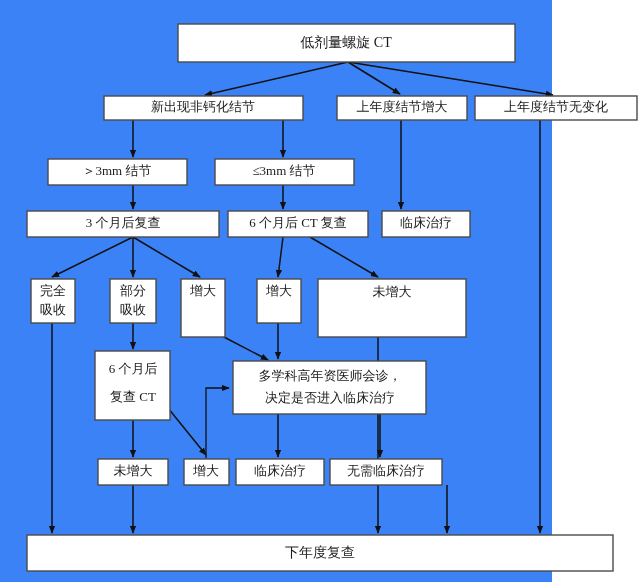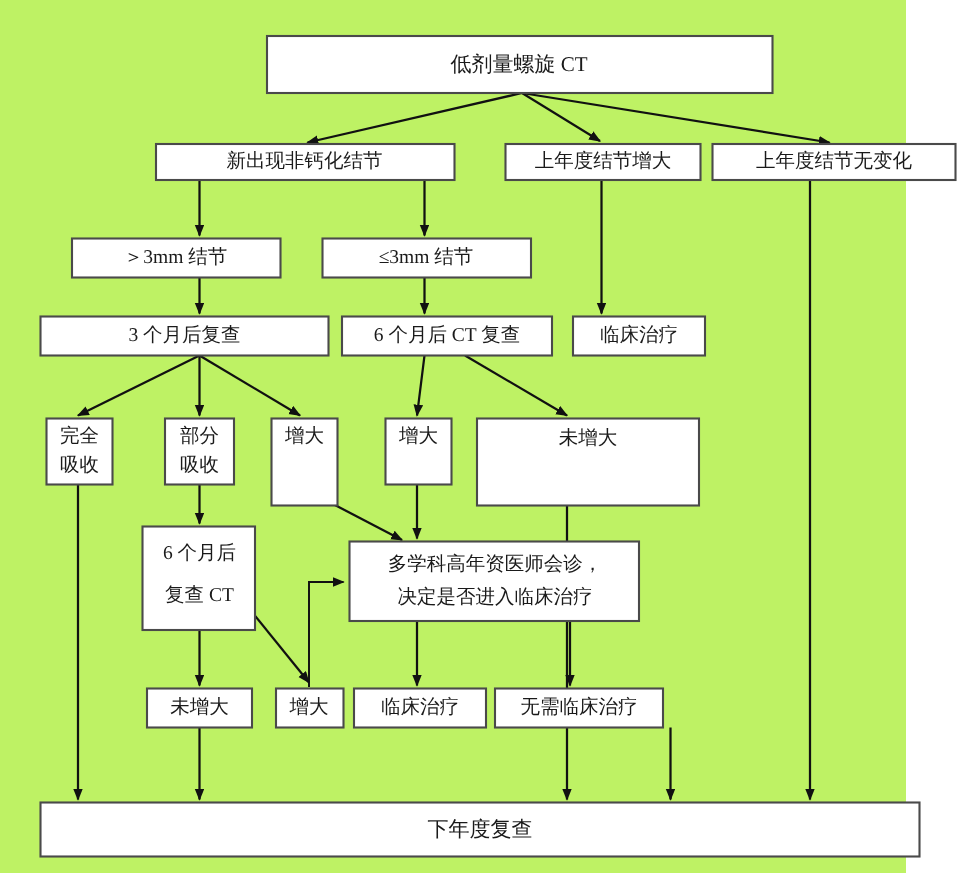--- a/index.html
+++ b/index.html
@@ -8,23 +8,23 @@
     background: #ffffff;
   }
   body {
     width: 640px;
     height: 582px;
     font-family: "Liberation Serif", "DejaVu Serif", serif;
     overflow: hidden;
   }
   #flow-root {
     position: relative;
-    width: 604px;
+    width: 552px;
     height: 582px;
-    background: #bef264;
+    background: #3b82f6;
   }
   svg#flow-svg {
     display: block;
     width: 640px;
     height: 582px;
   }
   .nodebox {
     fill: #ffffff;
     stroke: #4a4a4a;
     stroke-width: 1.4;

